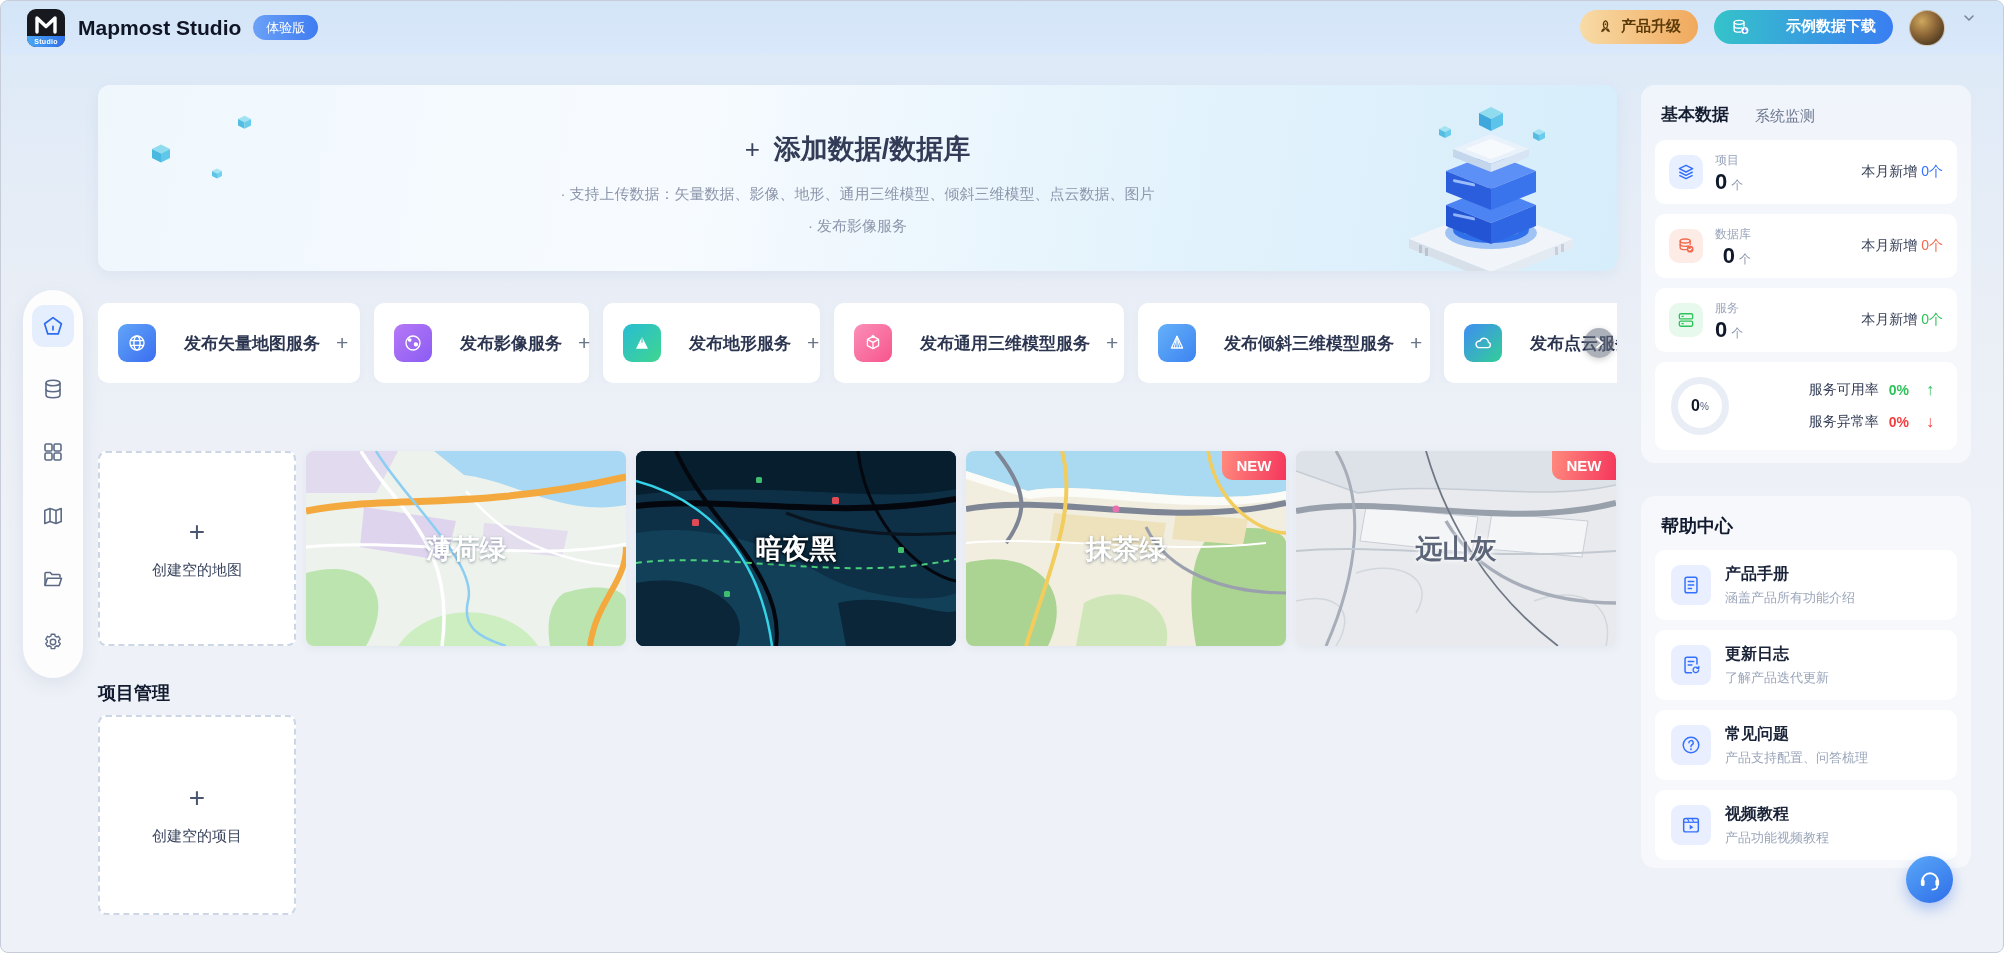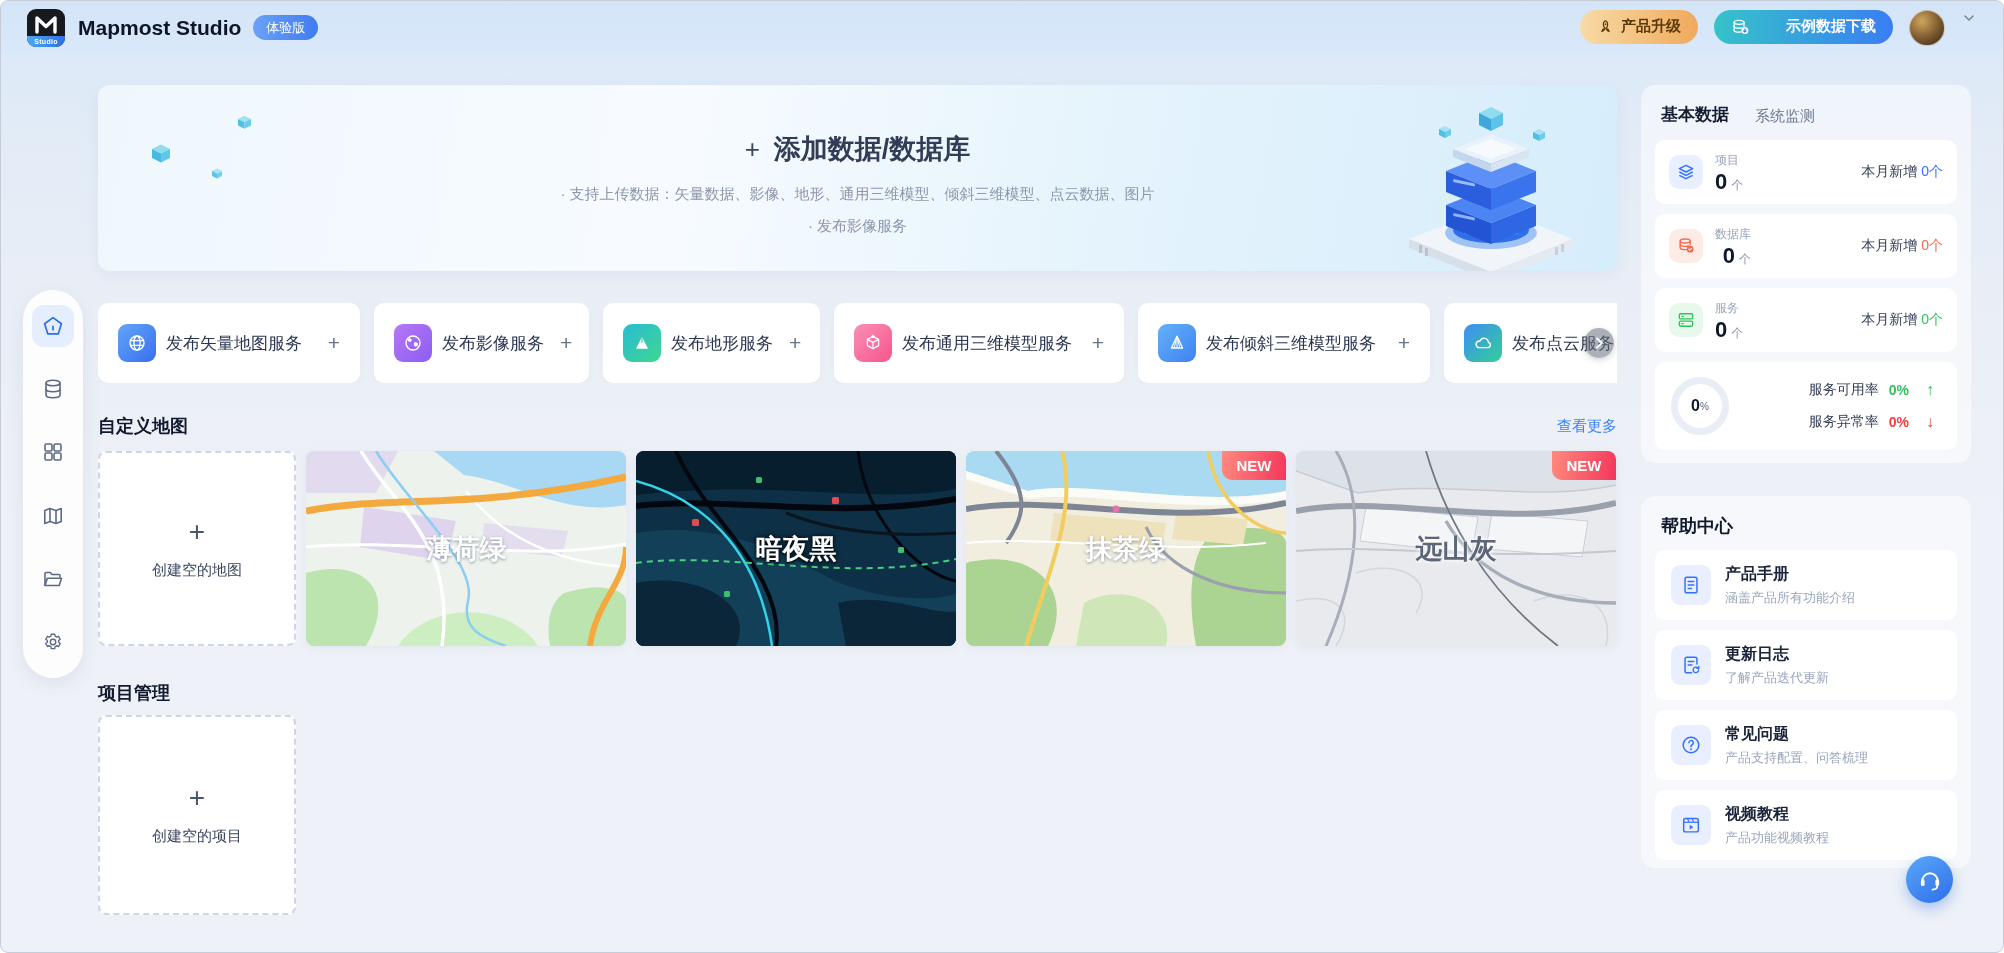--- a/index.html
+++ b/index.html
@@ -60,21 +60,21 @@
   .svc-card { flex:0 0 auto; height:80px; background:#fff; border-radius:10px;
     display:flex; align-items:center; padding:0 20px; cursor:pointer;
     box-shadow:0 2px 8px rgba(130,150,180,.06); }
   .svc-icon { width:38px; height:38px; border-radius:9px; display:flex; align-items:center; justify-content:center; flex:0 0 auto; }
   .svc-0i { background:linear-gradient(135deg,#62a5f8,#3a6ef0); }
   .svc-1i { background:linear-gradient(135deg,#b678f6,#8b5cf3); }
   .svc-2i { background:linear-gradient(135deg,#29bcd4,#3fd68f); }
   .svc-3i { background:linear-gradient(135deg,#fa8fb7,#f7558d); }
   .svc-4i { background:linear-gradient(135deg,#64b1f8,#3e83f2); }
   .svc-5i { background:linear-gradient(135deg,#3f8df4,#32cf96); }
-  .svc-label { margin-left:10px; font-size:17px; font-weight:normal; color:#2b3550; white-space:nowrap; }
+  .svc-label { margin-left:28px; font-size:17px; font-weight:bold; color:#2b3550; white-space:nowrap; }
   .svc-plus { margin-left:auto; padding-left:16px; font-size:21px; color:#6a7489; }
   .w0{width:262px}.w1{width:215px}.w2{width:217px}.w3{width:290px}.w4{width:292px}.w5{width:240px}
   .svc-scroll { position:absolute; left:1583px; top:327px; width:30px; height:30px; border-radius:50%;
     background:rgba(104,112,128,.55); display:flex; align-items:center; justify-content:center;
     cursor:pointer; box-shadow:0 2px 6px rgba(0,0,0,.18); }
 
   
   .sec-row { position:absolute; left:97px; width:1519px; display:flex; align-items:center; justify-content:space-between; }
   .sec-title { font-size:18px; font-weight:bold; color:#111a2e; }
   .view-more { font-size:15px; color:#3b82f6; cursor:pointer; }
@@ -354,24 +354,20 @@
       <span class="svc-label">发布点云服务</span>
 
     </div>
   </div>
   <div class="svc-scroll">
     <svg width="16" height="16" viewBox="0 0 16 16">
         <path d="M6 3.5 L11 8 L6 12.5" stroke="#fff" stroke-width="1.8" fill="none" stroke-linecap="round" stroke-linejoin="round"></path>
       </svg>
   </div>
 
-  <div class="sec-row" style="top:413px">
-    <div class="sec-title">自定义地图</div>
-    <div class="view-more">查看更多</div>
-  </div>
 
   <div class="map-row">
     <div class="create-card">
       <div class="create-plus">+</div>
       <div class="create-label">创建空的地图</div>
     </div>
 
     <div class="map-card">
       <svg width="320" height="195" viewBox="0 0 320 195">
         <rect width="320" height="195" fill="#edf2ec"></rect>

